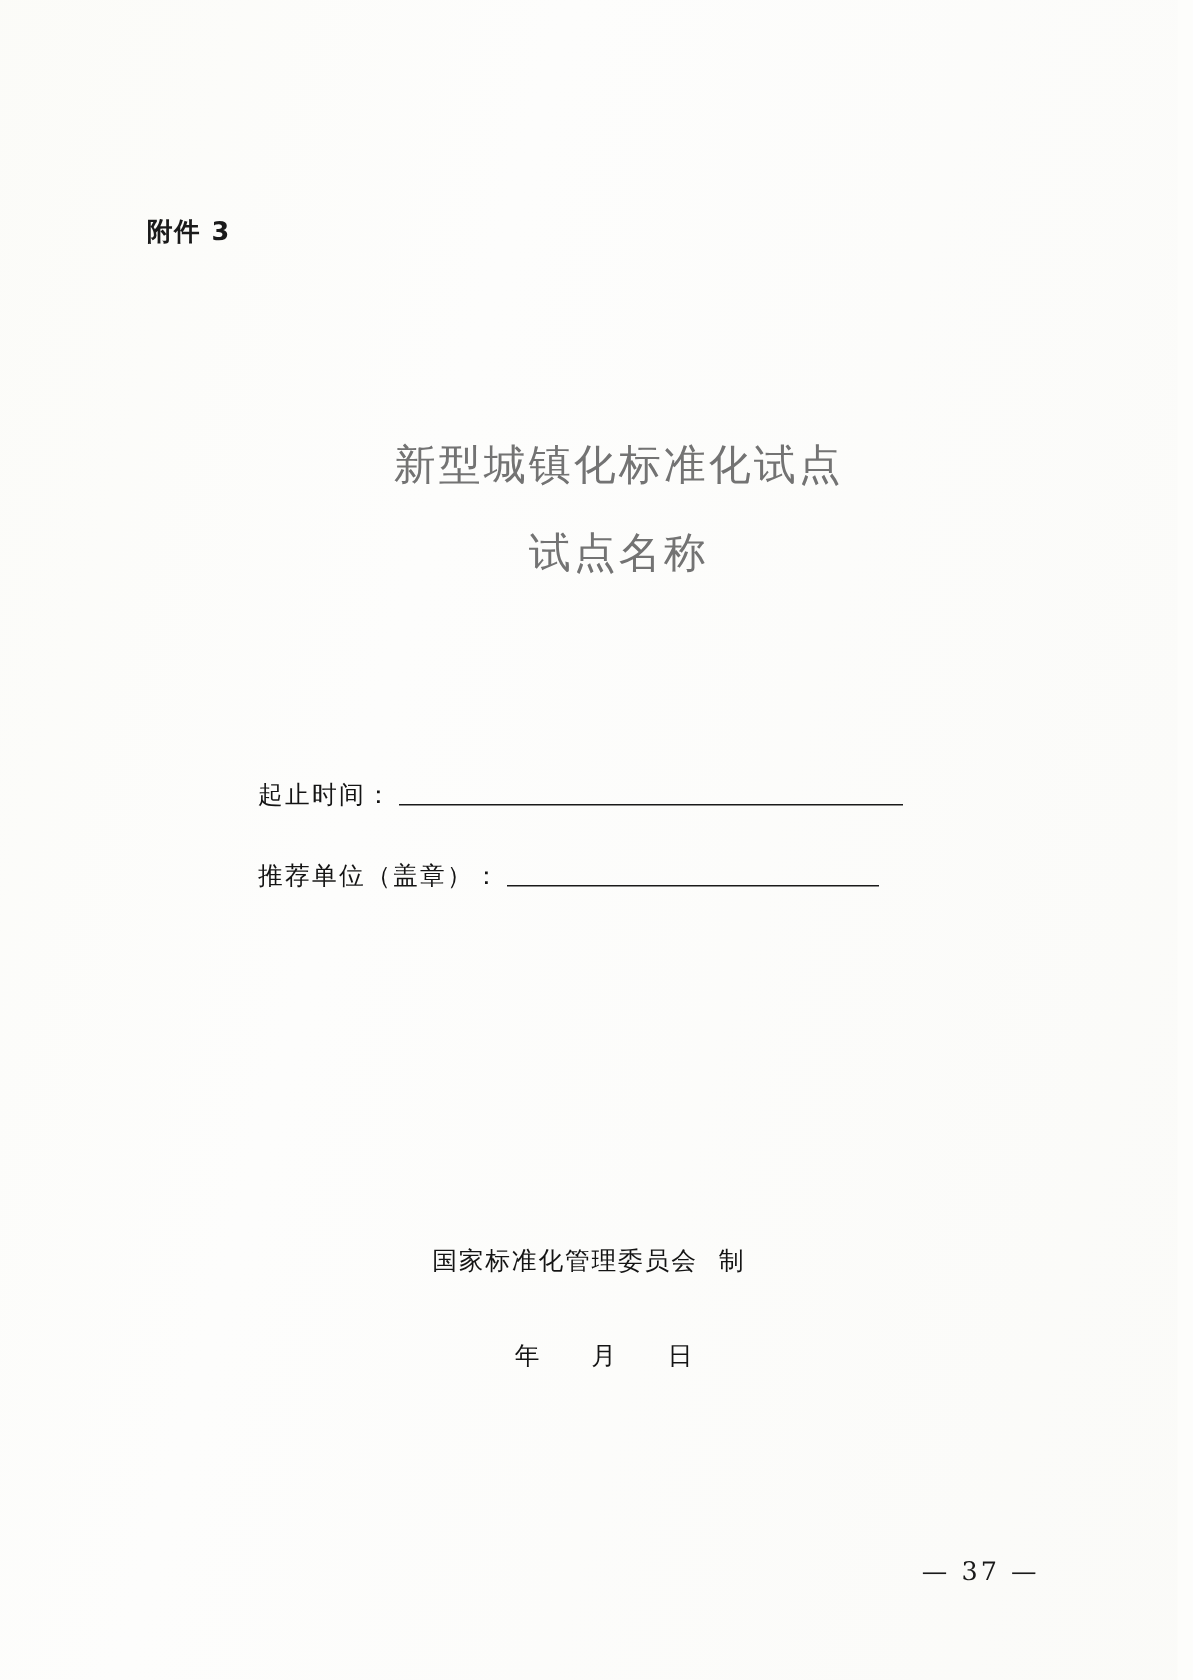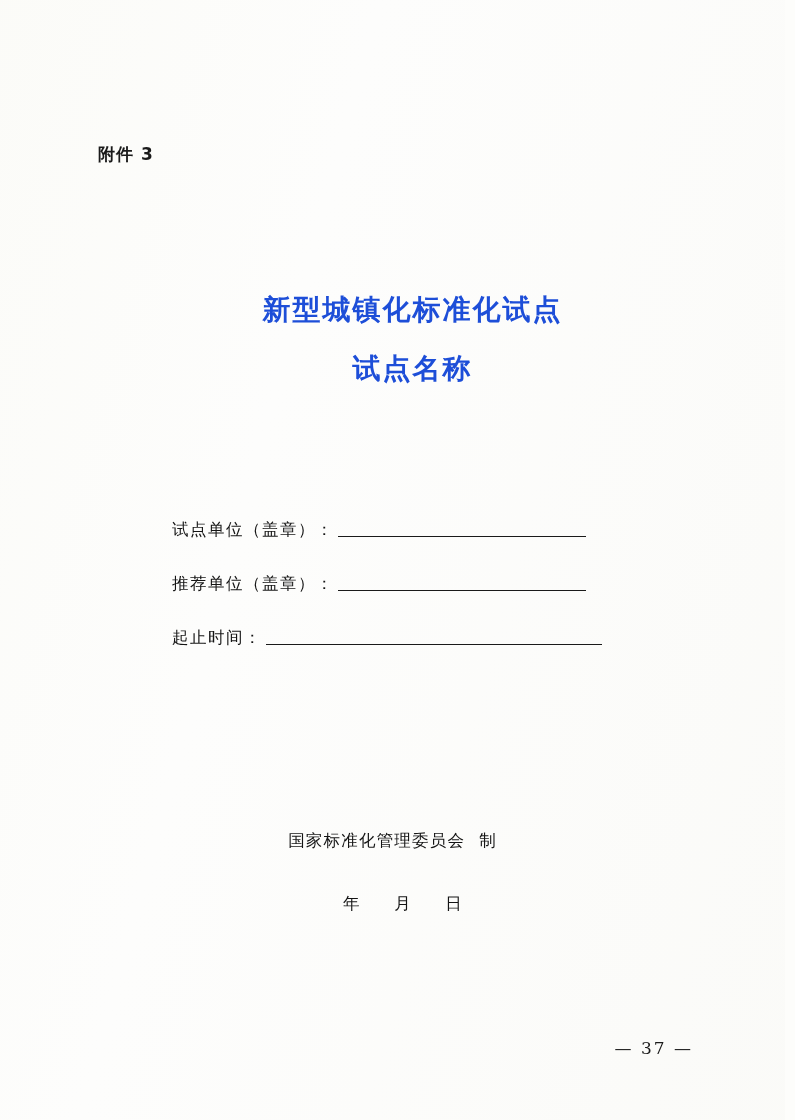--- a/index.html
+++ b/index.html
@@ -44,23 +44,23 @@
   .doc-title {
     position: absolute;
     left: 0;
     right: 0;
     top: 296px;
     text-align: center;
   }
   .doc-title .line {
     font-family: "DejaVu Serif", "Liberation Serif", serif;
     font-size: 28px;
-    font-weight: bold;
+    font-weight: normal;
     letter-spacing: 2px;
-    color: #1d4ed8;
+    color: #737373;
     line-height: 1.0;
     padding-left: 40px;
   }
   .doc-title .line.l1 { margin-bottom: 31px; }
 
   .fields {
     position: absolute;
     left: 172px;
     top: 487px;
     width: 470px;
@@ -138,32 +138,28 @@
   <div class="attachment-label">附件 3</div>
 
   <div class="doc-title">
     <div class="line l1">新型城镇化标准化试点</div>
     <div class="line l2">试点名称</div>
   </div>
 
   <div class="fields">
 
 
-    <div class="field-row row-2">
-      <div class="field-label">试点单位（盖章）：</div>
+
+    <div class="field-row row-4">
+      <div class="field-label">起止时间：</div>
       <div class="field-line"></div>
     </div>
 
     <div class="field-row row-3">
       <div class="field-label">推荐单位（盖章）：</div>
-      <div class="field-line"></div>
-    </div>
-
-    <div class="field-row row-4">
-      <div class="field-label">起止时间：</div>
       <div class="field-line"></div>
     </div>
 
   </div>
 
   <div class="issuer">
     <span>国家标准化管理委员会</span><span class="maker">制</span>
   </div>
 
   <div class="date-line">

